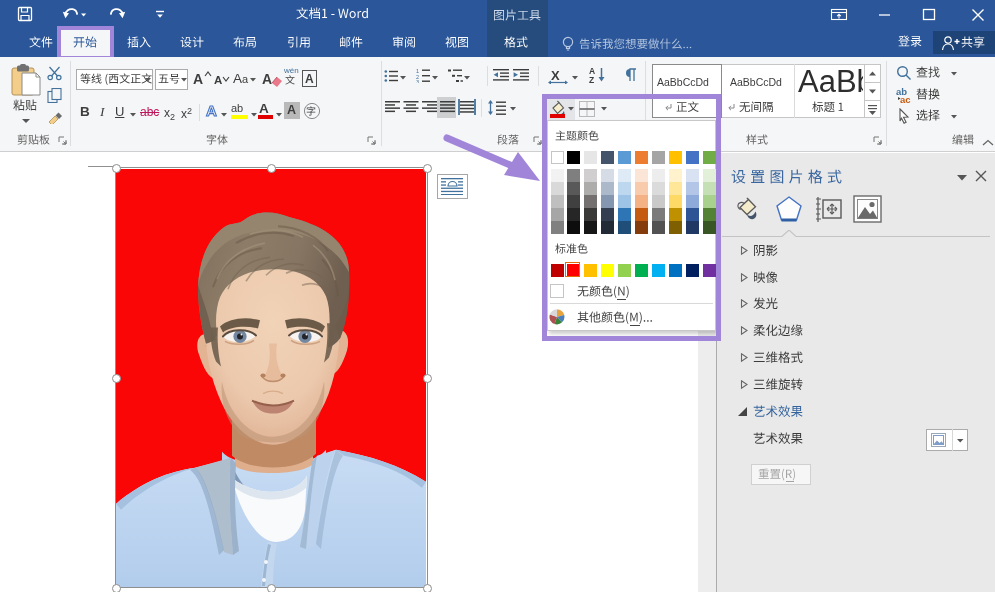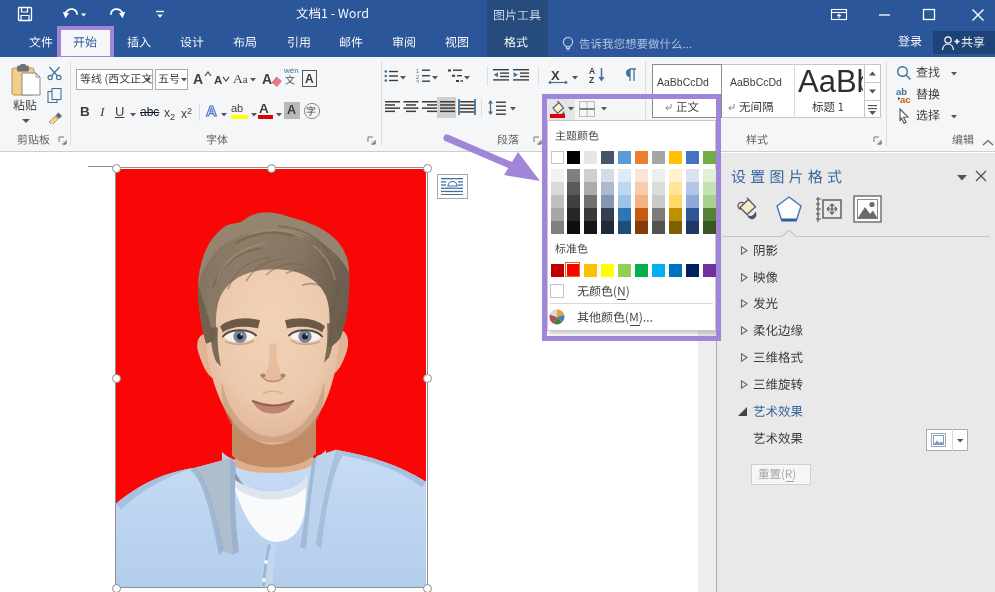--- a/index.html
+++ b/index.html
@@ -177,42 +177,42 @@
     <path d="M1 1l3 3.4L7 1z" fill="#555"></path>
   </svg>
 <div class="abs" style="left:193px;top:71px;width:14px;height:16px;color:#3d3d3d;font-size:14px;font-weight:bold;">A</div>
 <svg class="abs" style="left:204px;top:70px" width="8" height="7">
     <path d="M1 6l3-4 3 4" fill="none" stroke="#444" stroke-width="1.2"></path>
   </svg>
 <div class="abs" style="left:214px;top:74px;width:12px;height:14px;color:#3d3d3d;font-size:11.5px;font-weight:bold;">A</div>
 <svg class="abs" style="left:222px;top:76px" width="8" height="7">
     <path d="M1 1l3 4 3-4" fill="none" stroke="#444" stroke-width="1.2"></path>
   </svg>
-<div class="abs" style="left:233px;top:71px;width:20px;height:16px;color:#3d3d3d;font-size:13.5px;font-family:Liberation Serif, serif;">A<span style="font-size:11px">a</span></div>
+<div class="abs" style="left:233px;top:71px;width:20px;height:16px;color:#3d3d3d;font-size:13.5px;">A<span style="font-size:11px">a</span></div>
 <svg class="abs" style="left:249px;top:77px" width="8" height="6">
     <path d="M1 1l3 3.4L7 1z" fill="#555"></path>
   </svg>
 <div class="abs" style="left:262px;top:71px;width:14px;height:16px;color:#3d3d3d;font-size:14px;font-weight:bold;">A</div>
 <svg class="abs" style="left:271px;top:76px" width="12" height="11">
     <path d="M1 7l5-6 5 4-5 6z" fill="#e8788a"></path>
     <path d="M1 7l5-6" stroke="#c05568" stroke-width="1"></path>
   </svg>
 <svg style="position:absolute;left:285px;top:75px;overflow:visible;" width="12" height="15">
     <path transform="translate(0,8.8)" fill="#3d3d3d" d="M4.2 -8.2C4.5 -7.7 4.9 -7.1 5 -6.7L5.8 -6.9C5.7 -7.3 5.3 -8 5 -8.5ZM0.5 -6.6V-5.9H2.1C2.6 -4.4 3.4 -3.1 4.5 -2C3.4 -1.1 2 -0.4 0.4 0.1C0.5 0.2 0.8 0.6 0.8 0.8C2.5 0.2 3.9 -0.5 5 -1.5C6.2 -0.5 7.5 0.3 9.2 0.7C9.3 0.5 9.5 0.2 9.7 0C8.1 -0.4 6.7 -1.1 5.6 -2C6.6 -3 7.4 -4.3 8 -5.9H9.5V-6.6ZM5 -2.5C4.1 -3.5 3.4 -4.6 2.8 -5.9H7.1C6.6 -4.5 5.9 -3.4 5 -2.5Z"></path>
   </svg>
 <div class="abs" style="left:284px;top:66px;font-size:8px;color:#41719c;font-family:'Liberation Sans'">wén</div>
 <div class="abs" style="left:302px;top:70px;width:15px;height:17px;border:1.2px solid #555"></div>
 <div class="abs" style="left:305px;top:72px;width:12px;height:14px;color:#3d3d3d;font-size:12px;font-weight:bold;">A</div>
 <div class="abs" style="left:80px;top:104px;width:12px;height:16px;color:#3d3d3d;font-size:13.5px;font-weight:bold;">B</div>
 <div class="abs" style="left:100px;top:104px;width:10px;height:16px;color:#3d3d3d;font-size:13.5px;font-style:italic;font-family:'Liberation Serif',serif">I</div>
 <div class="abs" style="left:115px;top:104px;width:12px;height:16px;color:#3d3d3d;font-size:13px;text-decoration:underline;">U</div>
 <svg class="abs" style="left:129px;top:112px" width="8" height="6">
     <path d="M1 1l3 3.4L7 1z" fill="#555"></path>
   </svg>
-<div class="abs" style="left:140px;top:105px;width:22px;height:15px;color:#0f172a;font-size:12px;text-decoration:line-through;">abc</div>
+<div class="abs" style="left:140px;top:105px;width:22px;height:15px;color:#be185d;font-size:12px;text-decoration:line-through;">abc</div>
 <div class="abs" style="left:164px;top:106px;color:#3d3d3d;font-size:12px;">x<span style="font-size:9px;vertical-align:-3px">2</span></div>
 <div class="abs" style="left:181px;top:106px;color:#3d3d3d;font-size:12px;">x<span style="font-size:9px;vertical-align:4px">2</span></div>
 <div class="abs" style="left:199px;top:104px;width:1px;height:17px;background:#dcdde0"></div>
 <div class="abs" style="left:206px;top:102px;width:16px;height:18px;color:#fff;font-size:15px;font-weight:bold;-webkit-text-stroke:1.1px #4472c4;">A</div>
 <svg class="abs" style="left:220px;top:112px" width="8" height="6">
     <path d="M1 1l3 3.4L7 1z" fill="#555"></path>
   </svg>
 <div class="abs" style="left:231px;top:102px;width:16px;height:13px;color:#3d3d3d;font-size:11px;">ab</div>
 <div class="abs" style="left:231px;top:115px;width:17px;height:4px;background:#ffff00"></div>
 <svg class="abs" style="left:250px;top:112px" width="8" height="6">

